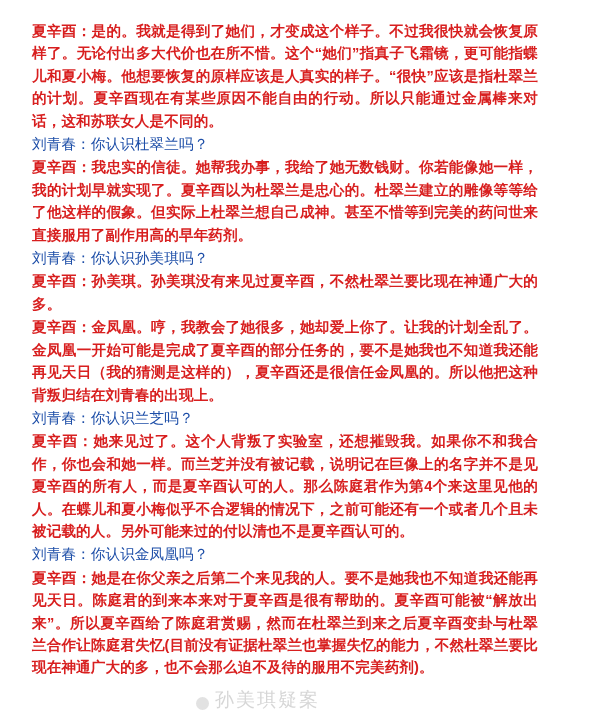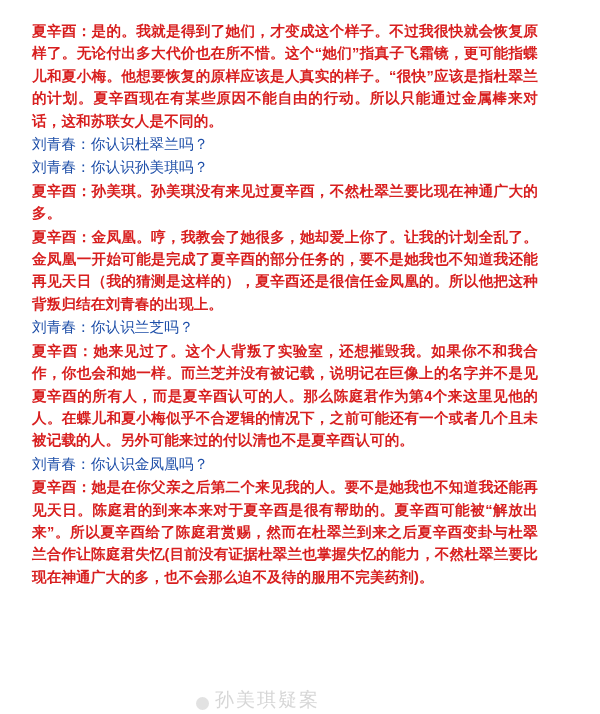--- a/index.html
+++ b/index.html
@@ -85,20 +85,23 @@
   <div class="doc">
 
     <div class="qa-block a">
       <p class="line">夏辛酉：是的。我就是得到了她们，才变成这个样子。不过我很快就会恢复原样了。无论付出多大代价也在所不惜。这个“她们”指真子飞霜镜，更可能指蝶儿和夏小梅。他想要恢复的原样应该是人真实的样子。“很快”应该是指杜翠兰的计划。夏辛酉现在有某些原因不能自由的行动。所以只能通过金属棒来对话，这和苏联女人是不同的。</p>
     </div>
 
     <div class="qa-block q">
       <p class="line">刘青春：你认识杜翠兰吗？</p>
     </div>
 
+    <div class="qa-block a">
+      <p class="line">夏辛酉：我忠实的信徒。她帮我办事，我给了她无数钱财。你若能像她一样，我的计划早就实现了。夏辛酉以为杜翠兰是忠心的。杜翠兰建立的雕像等等给了他这样的假象。但实际上杜翠兰想自己成神。甚至不惜等到完美的药问世来直接服用了副作用高的早年药剂。</p>
+    </div>
 
     <div class="qa-block q">
       <p class="line">刘青春：你认识孙美琪吗？</p>
     </div>
 
     <div class="qa-block a">
       <p class="line">夏辛酉：孙美琪。孙美琪没有来见过夏辛酉，不然杜翠兰要比现在神通广大的多。</p>
     </div>
 
 

